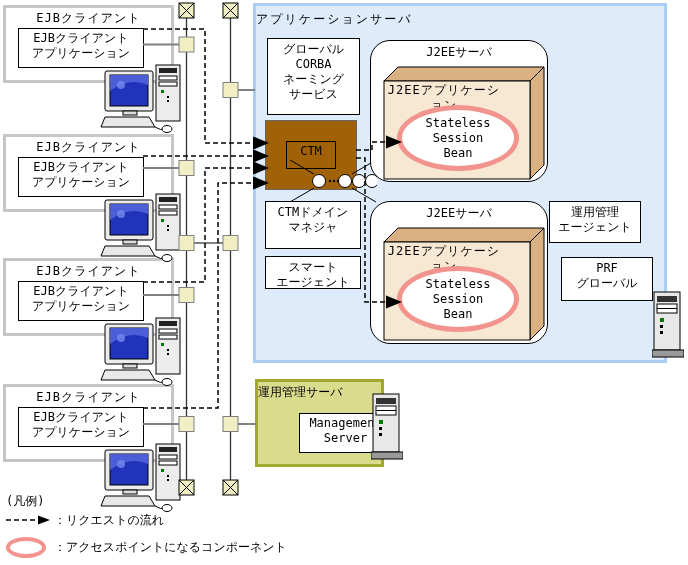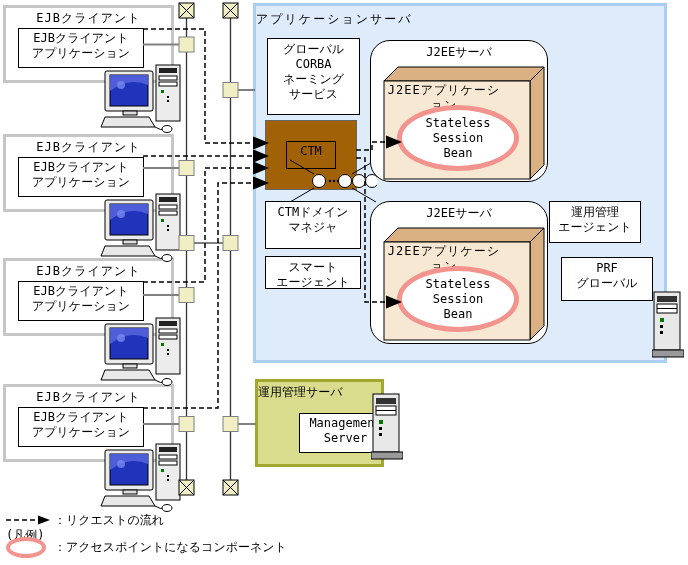--- a/index.html
+++ b/index.html
@@ -37,21 +37,21 @@
   .client-inner{position:absolute;left:12px;top:20px;width:126px;height:40px;background:#fff;
                 border:1px solid #000;box-sizing:border-box;text-align:center;padding-top:2px;}
   .pc-icon{position:absolute;left:93px;top:55px;z-index:5;}
   
   .mgmt-server{left:255px;top:379px;width:129px;height:88px;background:#D9DB8D;border:3px solid #A2A72F;}
   .mgmt-title{left:0;top:3px;width:100%;text-align:left;}
   .mgmt-inner{position:absolute;left:13px;top:31px;width:93px;height:40px;background:#fff;border:1px solid #000;
               box-sizing:border-box;text-align:center;padding-top:2px;margin-left:28px;}
   .tower{z-index:5;}
   
-  .legend-head{left:6px;top:494px;margin-top:34px;}
+  .legend-head{left:6px;top:494px;}
   .legend-arrow{left:5px;top:514px;}
   .legend-oval{left:6px;top:537px;width:40px;height:21px;border:4px solid #F2938D;border-radius:50%;}
   .legend-text1{left:54px;top:513px;}
   .legend-text2{left:54px;top:540px;}
   .overlay{position:absolute;left:0;top:0;z-index:10;pointer-events:none;}
 </style>
 </head>
 <body>
 
 <div class="canvas">

